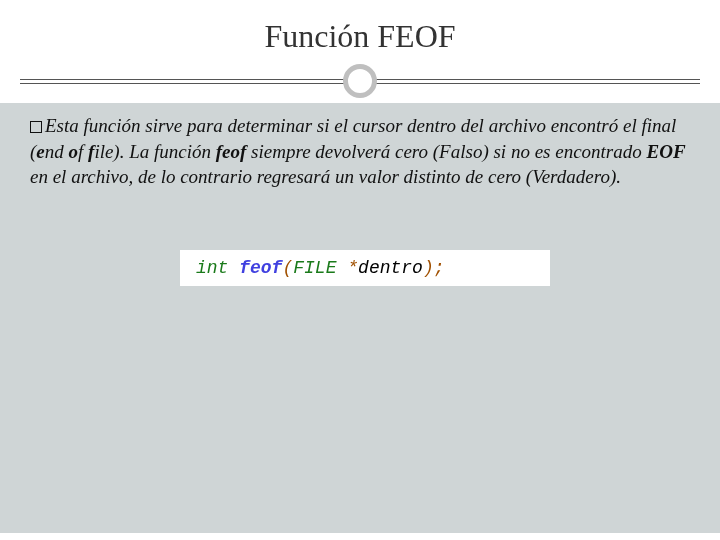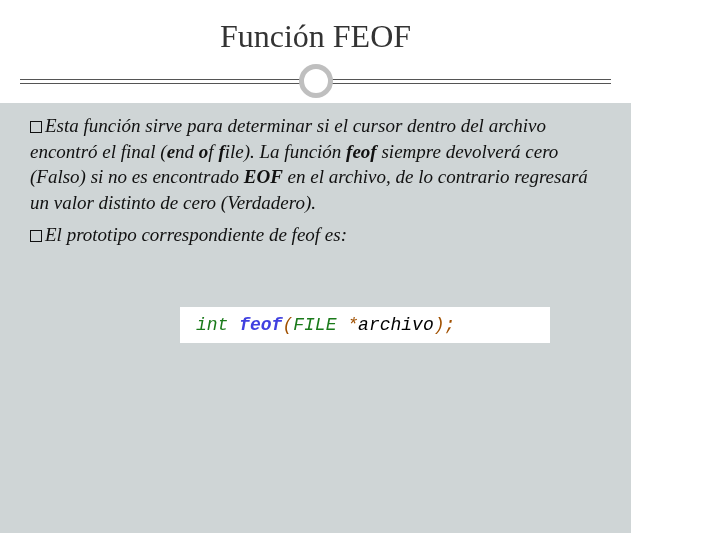--- a/index.html
+++ b/index.html
@@ -5,21 +5,21 @@
   html, body {
     margin: 0;
     padding: 0;
     width: 720px;
     height: 540px;
     font-family: Georgia, "Times New Roman", serif;
     background: #fff;
   }
   .slide {
     position: relative;
-    width: 631px;
+    width: 720px;
     height: 540px;
     box-sizing: border-box;
     background: #fff;
   }
   .header-area {
     background: #fff;
     text-align: center;
     padding-top: 18px;
     padding-bottom: 0;
   }
@@ -106,22 +106,19 @@
       <div class="circle"></div>
     </div>
   </div>
 
   <div class="body-area">
 
     <div class="bullet-block">
       <span class="bullet-glyph"></span><span>Esta función sirve para determinar si el cursor dentro del archivo encontró el final (</span><b>e</b><span>nd </span><b>o</b><span>f </span><b>f</b><span>ile). La función </span><b>feof</b><span> siempre devolverá cero (Falso) si no es encontrado </span><b>EOF</b><span> en el archivo, de lo contrario regresará un valor distinto de cero (Verdadero).</span>
     </div>
 
-    <div class="bullet-block">
-      <span class="bullet-glyph"></span><span>El prototipo correspondiente de feof es:</span>
-    </div>
 
     <div class="code-strip">
-      <span class="tok-type">int</span><span> </span><span class="tok-func">feof</span><span class="tok-punct">(</span><span class="tok-type">FILE</span><span> </span><span class="tok-punct">*</span><span>archivo</span><span class="tok-punct">)</span><span class="tok-punct">;</span>
+      <span class="tok-type">int</span><span> </span><span class="tok-func">feof</span><span class="tok-punct">(</span><span class="tok-type">FILE</span><span> </span><span class="tok-punct">*</span><span>dentro</span><span class="tok-punct">)</span><span class="tok-punct">;</span>
     </div>
 
   </div>
 </div>
 
 </body></html>

